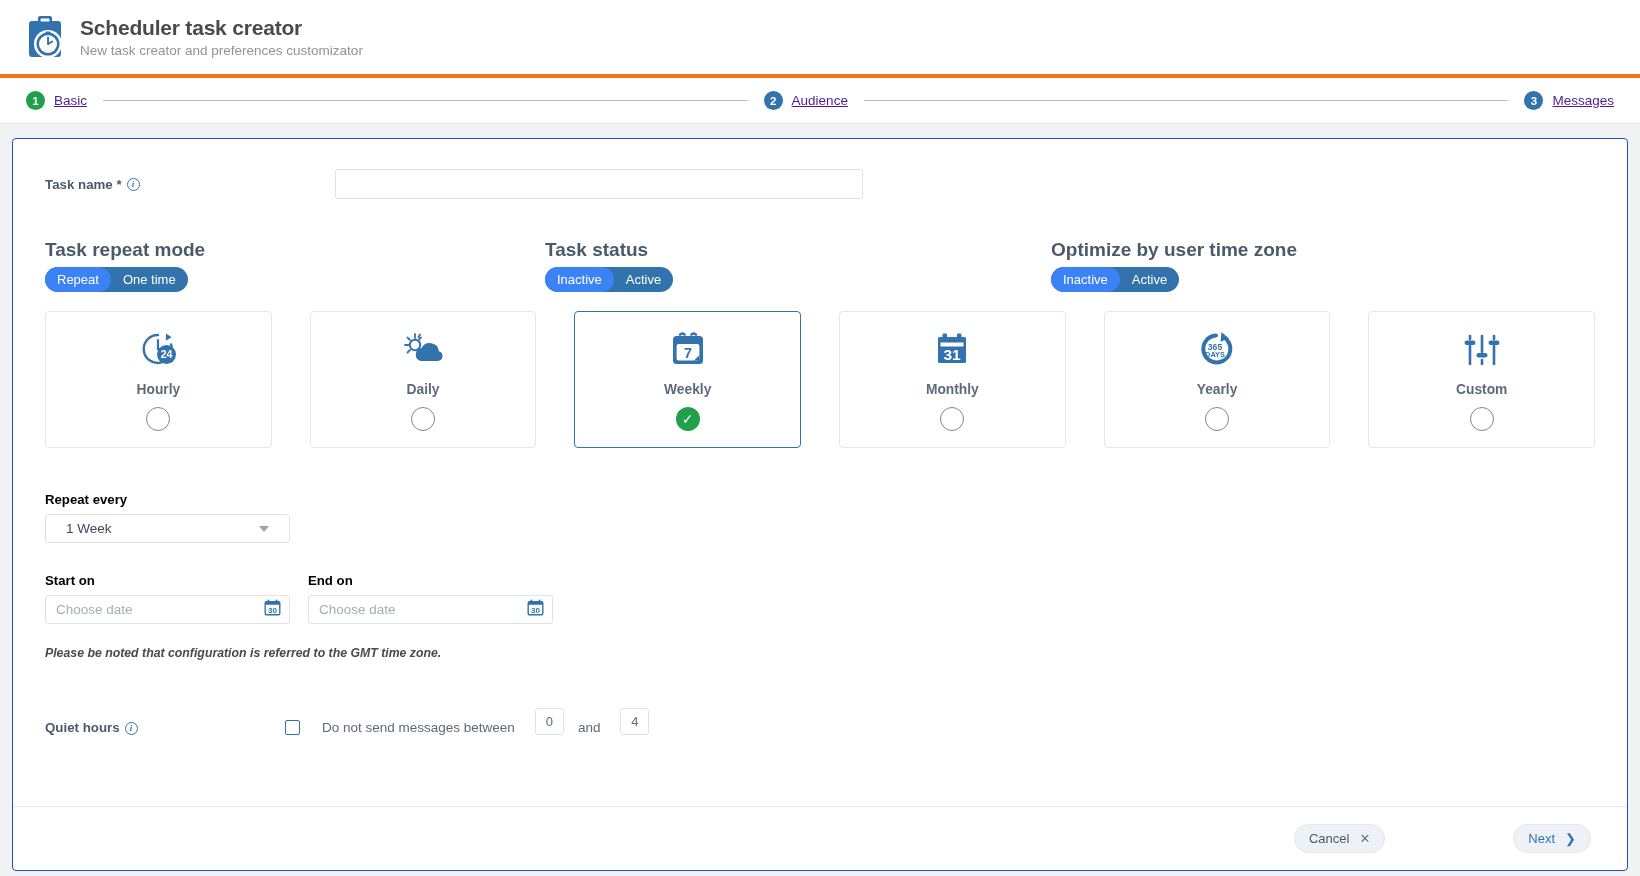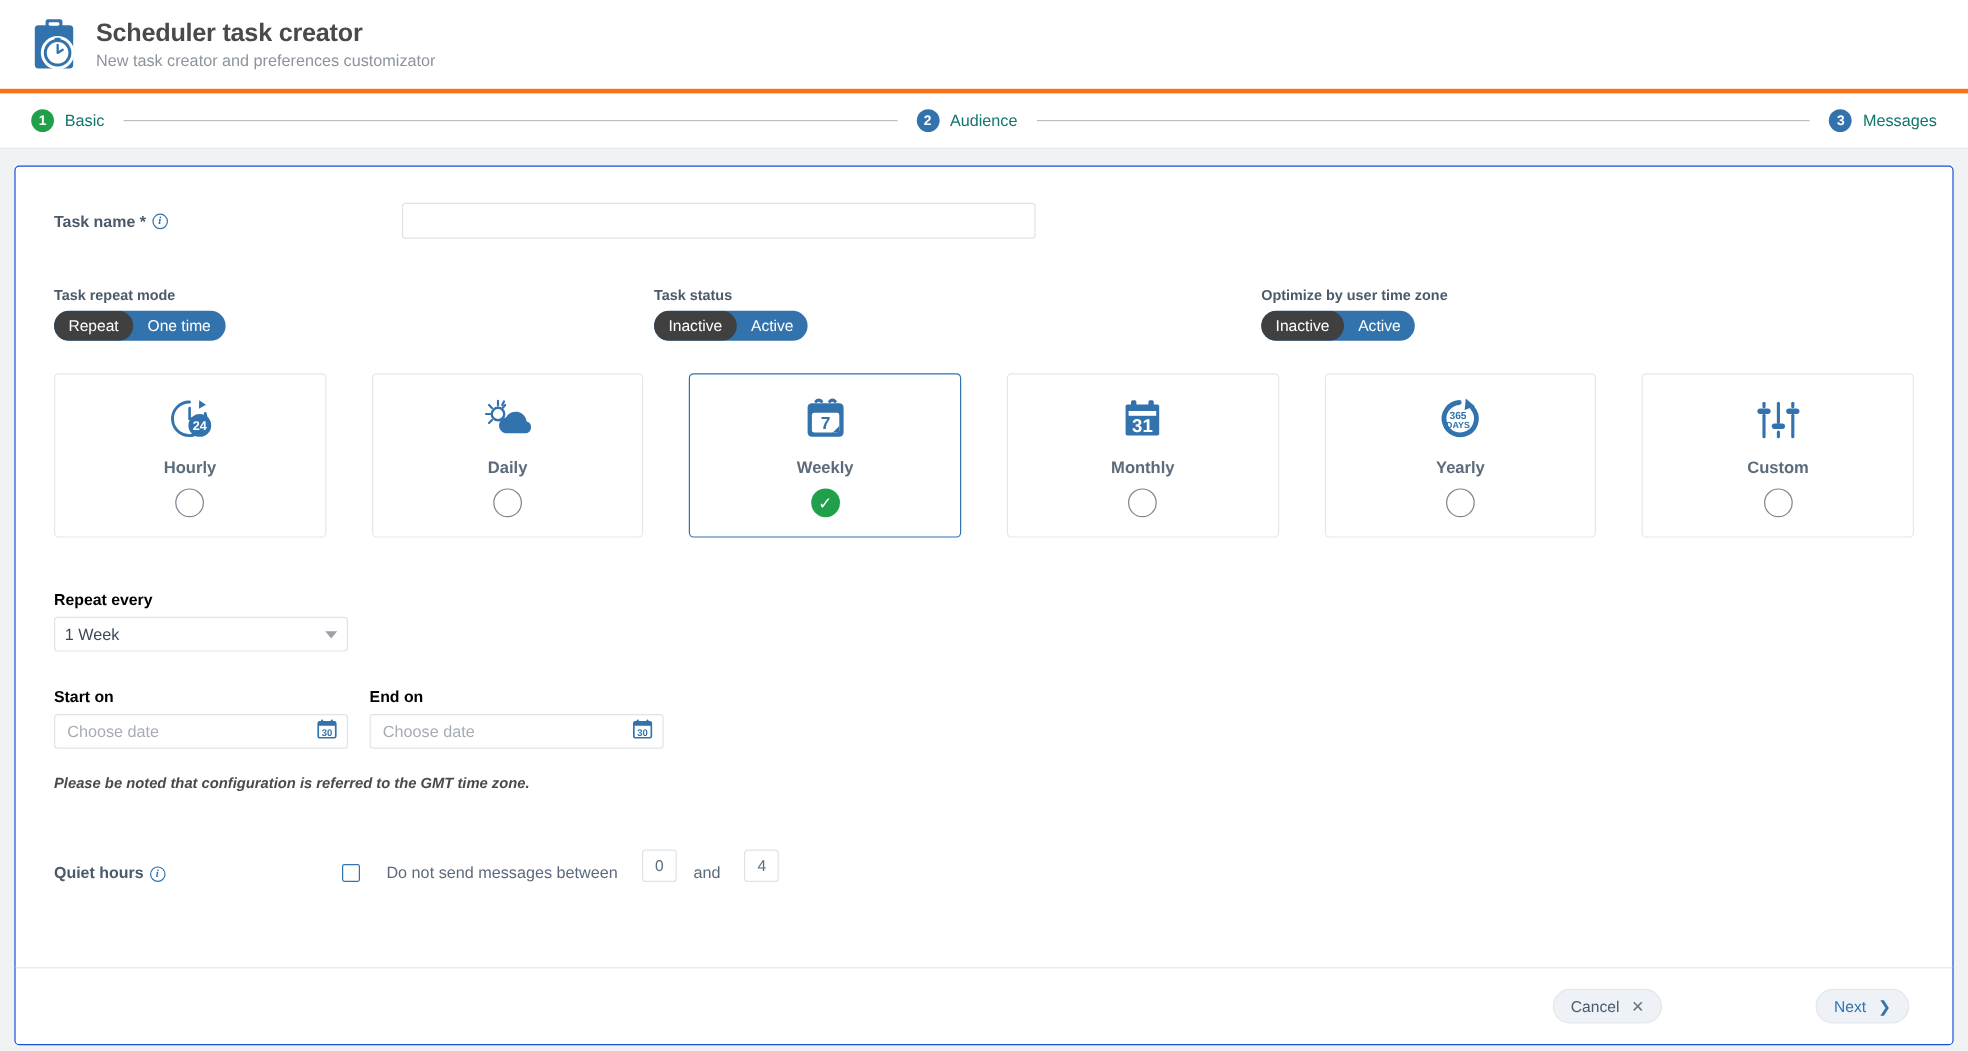--- a/index.html
+++ b/index.html
@@ -40,21 +40,21 @@
   }
   .step { display: flex; align-items: center; flex: none; }
   .step-badge {
     width: 19px; height: 19px; border-radius: 50%;
     color: #fff; font-size: 11.5px; font-weight: bold;
     display: flex; align-items: center; justify-content: center;
     flex: none;
   }
   .step-badge.green { background: #21a04c; }
   .step-badge.blue  { background: #3273ad; }
-  .step-label { font-size: 13.5px; color: #0f766e; margin-left: 9px; }
+  .step-label { font-size: 13.5px; color: #4c1d95; margin-left: 9px; text-decoration: underline; }
   .step-line { flex: 1 1 auto; height: 1px; background: #b9bfc6; margin: 0 16px; }
 
   
   .page { padding: 14px 12px 0 12px; }
   .card {
     background: #ffffff;
     border: 1px solid #1d4ed8;
     border-radius: 4px;
     height: 733px;
     position: relative;
@@ -78,31 +78,31 @@
     font-size: 13.5px; color: #3c4858;
     font-family: "Liberation Sans", sans-serif;
     outline: none;
   }
 
   
   .toggles-row { display: flex; margin-top: 34px; height: 46px; }
   .toggle-group { flex: none; }
   .toggle-group.g1 { width: 500px; }
   .toggle-group.g2 { width: 506px; }
-  .toggle-label { font-size: 12px; font-weight: bold; color: #4a5a6a; margin-bottom: 6px; }
+  .toggle-label { font-size: 19px; font-weight: bold; color: #4a5a6a; margin-bottom: 6px; }
   .toggle {
     display: inline-flex; align-items: stretch;
     background: #3273ad; border-radius: 13px; height: 25px; overflow: hidden;
     padding: 0; cursor: pointer;
   }
   .toggle-opt {
     display: flex; align-items: center; justify-content: center;
     padding: 0 12px; font-size: 13px; color: #ffffff; white-space: nowrap;
   }
-  .toggle-opt.on { background: #404040; border-radius: 13px; }
+  .toggle-opt.on { background: #3b82f6; border-radius: 13px; }
 
   
   .modes { display: flex; gap: 38px; margin-top: 26px; }
   .mode-card {
     flex: 1 1 0;
     height: 137px;
     border: 1px solid #e4e7ea;
     border-radius: 4px;
     background: #fff;
     display: flex; flex-direction: column;
@@ -122,21 +122,21 @@
   }
   .check-glyph { color: #fff; font-size: 14px; line-height: 1; }
 
   
   .field-label { font-size: 13.2px; font-weight: bold; color: #000000; }
   .repeat-block { margin-top: 44px; }
   .select-box {
     margin-top: 7px;
     width: 245px; height: 29px;
     border: 1px solid #e0e3e6; border-radius: 3px; background: #fff;
-    display: flex; align-items: center; padding: 0 8px;
+    display: flex; align-items: center; padding: 0 20px;
     font-size: 13.5px; color: #3c4858; cursor: pointer;
   }
   .select-value { flex: 1 1 auto; }
   .caret { width: 0; height: 0; border-left: 5px solid transparent;
            border-right: 5px solid transparent; border-top: 6px solid #9aa1a9; }
 
   .dates-row { display: flex; gap: 18px; margin-top: 30px; }
   .date-field { width: 245px; }
   .date-input {
     margin-top: 7px;

